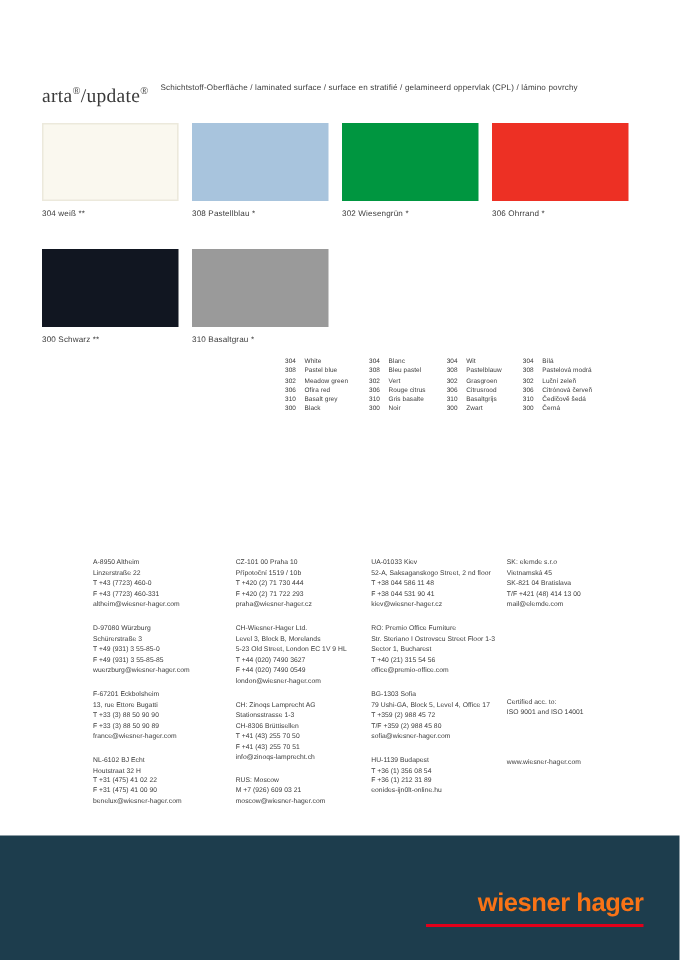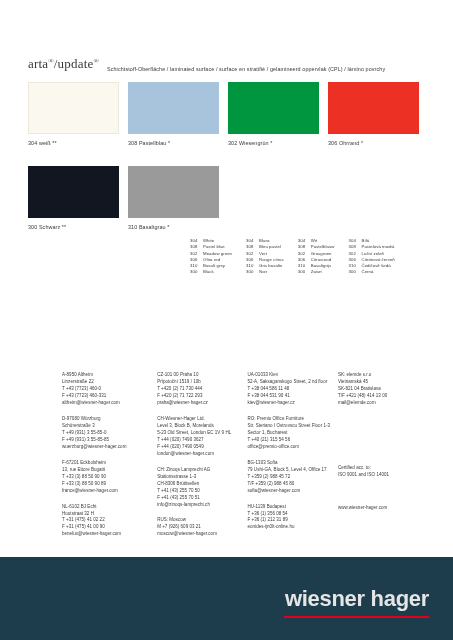--- a/index.html
+++ b/index.html
@@ -7,21 +7,21 @@
     width:453px;height:640px;
     background:#ffffff;
     font-family:"Liberation Sans", sans-serif;
     color:#2b2b2b;
     position:relative;
     overflow:hidden;
   }
   .page{position:absolute;inset:0;}
 
   
-  .header{position:absolute;left:28px;top:56px;right:20px;display:flex;align-items:flex-end;}
+  .header{position:absolute;left:28px;top:56px;right:20px;display:flex;align-items:flex-start;}
   .brand{font-family:"Liberation Serif", serif;font-size:13px;color:#3a3a3a;letter-spacing:.2px;white-space:nowrap;}
   .brand .sup{font-size:7px;vertical-align:super;}
   .header-desc{font-size:5.4px;color:#3a3a3a;margin-left:8px;letter-spacing:.1px;white-space:nowrap;}
 
   
   .swatch-row{position:absolute;left:28px;top:82px;display:flex;gap:9px;}
   .swatch-cell{width:91px;}
   .swatch{width:91px;height:52px;}
   .swatch-label{margin-top:6px;font-size:5.4px;color:#3a3a3a;letter-spacing:.1px;}
 
@@ -39,21 +39,21 @@
   .addr-col.c1{width:100px;}
   .addr-col.c2{width:95px;}
   .addr-col.c3{width:95px;}
   .addr-col.c4{width:100px;}
   .addr-block{margin-bottom:9px;}
   .addr-line{white-space:nowrap;}
   .cert{margin-top:10px;}
 
   
   .footer{position:absolute;left:0;right:0;bottom:0;height:83px;background:#1d3d4d;}
-  .footer-logo{position:absolute;right:24px;bottom:28px;color:#e5e5e5;font-size:22px;font-weight:bold;letter-spacing:-.3px;font-family:"Liberation Sans", sans-serif;text-align:right;}
+  .footer-logo{position:absolute;right:24px;bottom:28px;color:#f97316;font-size:17px;font-weight:bold;letter-spacing:-.3px;font-family:"Liberation Sans", sans-serif;text-align:right;}
   .footer-rule{position:absolute;right:24px;bottom:22px;width:145px;height:1.6px;background:#e2001a;}
 </style>
 </head>
 <body>
 
 <div class="page">
 
   <div class="header">
     <div class="brand">
       <span>arta</span><span class="sup">®</span><span>/update</span><span class="sup">®</span>

